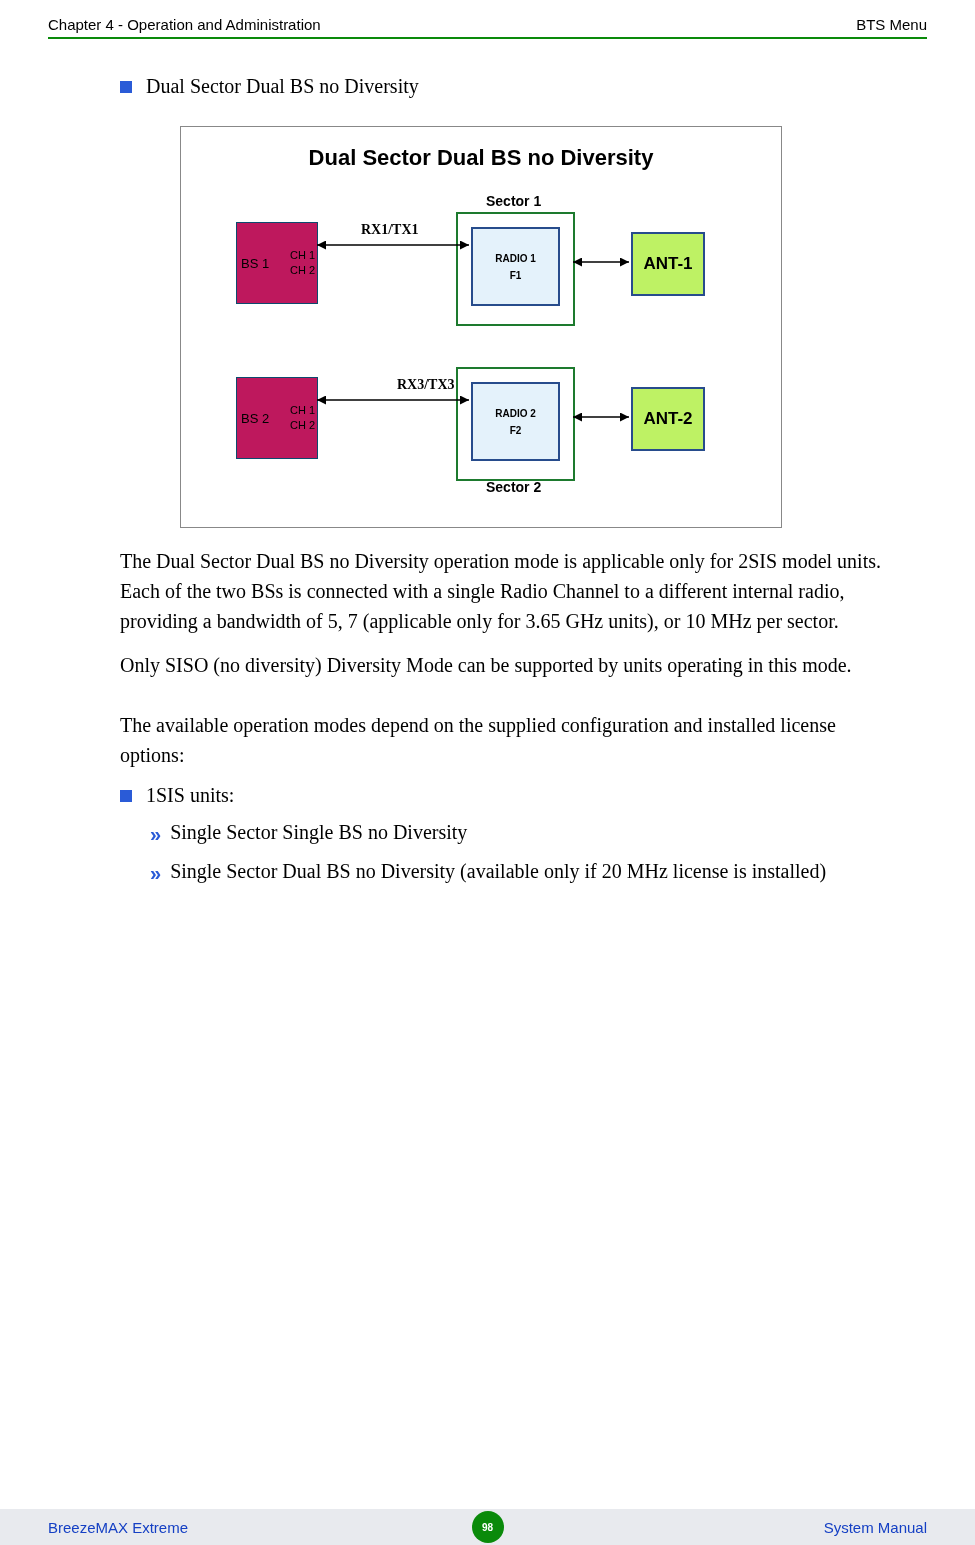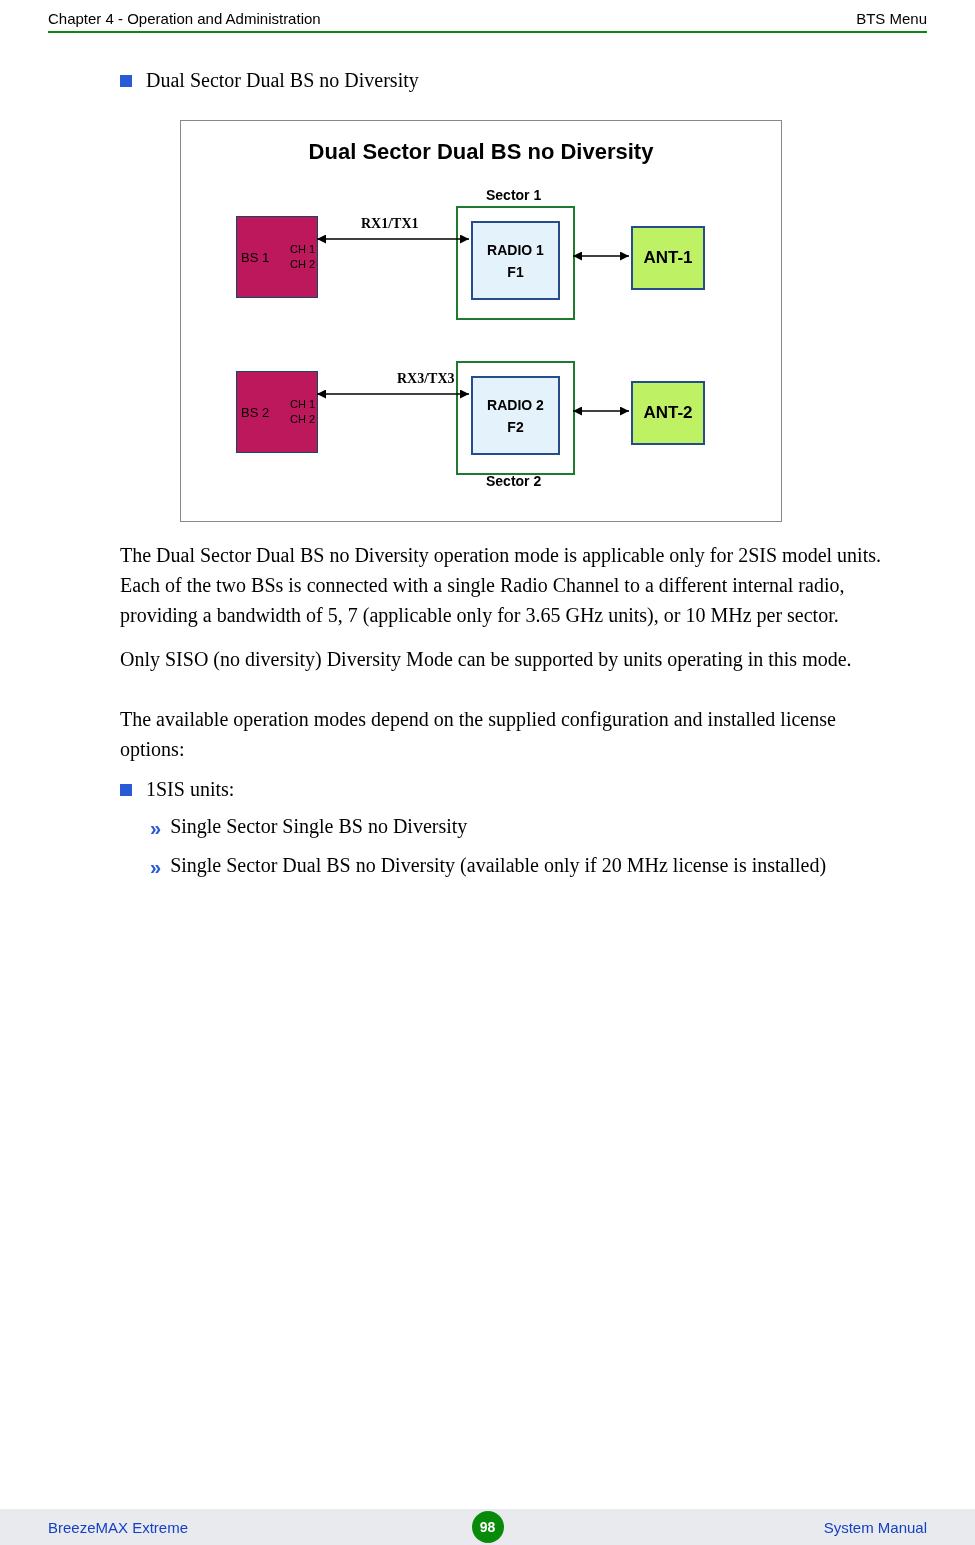--- a/index.html
+++ b/index.html
@@ -12,21 +12,21 @@
   }
   .page {
     position: relative;
     width: 975px;
     height: 1545px;
     box-sizing: border-box;
   }
   .header {
     display: flex;
     justify-content: space-between;
-    padding: 10px 48px 4px 48px;
+    padding: 16px 48px 4px 48px;
     font-family: Arial, Helvetica, sans-serif;
     font-size: 15px;
     color: #000;
   }
   .header-rule {
     margin: 0 48px 36px 48px;
     border: none;
     border-top: 2px solid #0a8a0a;
   }
   .content {
@@ -104,21 +104,21 @@
     font-weight: bold;
     color: #000;
   }
   .radio-box {
     position: absolute;
     width: 85px;
     height: 75px;
     background: #e4f2fb;
     border: 2px solid #274c8c;
     text-align: center;
-    font-size: 14px;
+    font-size: 10px;
     font-weight: bold;
     display: flex;
     flex-direction: column;
     justify-content: center;
     gap: 6px;
   }
   .ant-box {
     position: absolute;
     width: 70px;
     height: 60px;
@@ -187,21 +187,21 @@
   .page-badge {
     width: 32px;
     height: 32px;
     border-radius: 50%;
     background: #0a8a0a;
     color: #fff;
     font-weight: bold;
     display: flex;
     align-items: center;
     justify-content: center;
-    font-size: 14px;
+    font-size: 10px;
   }
 </style>
 </head>
 <body>
 
 <div class="page">
 
   <div class="header">
     <span>Chapter 4 - Operation and Administration</span>
     <span>BTS Menu</span>

